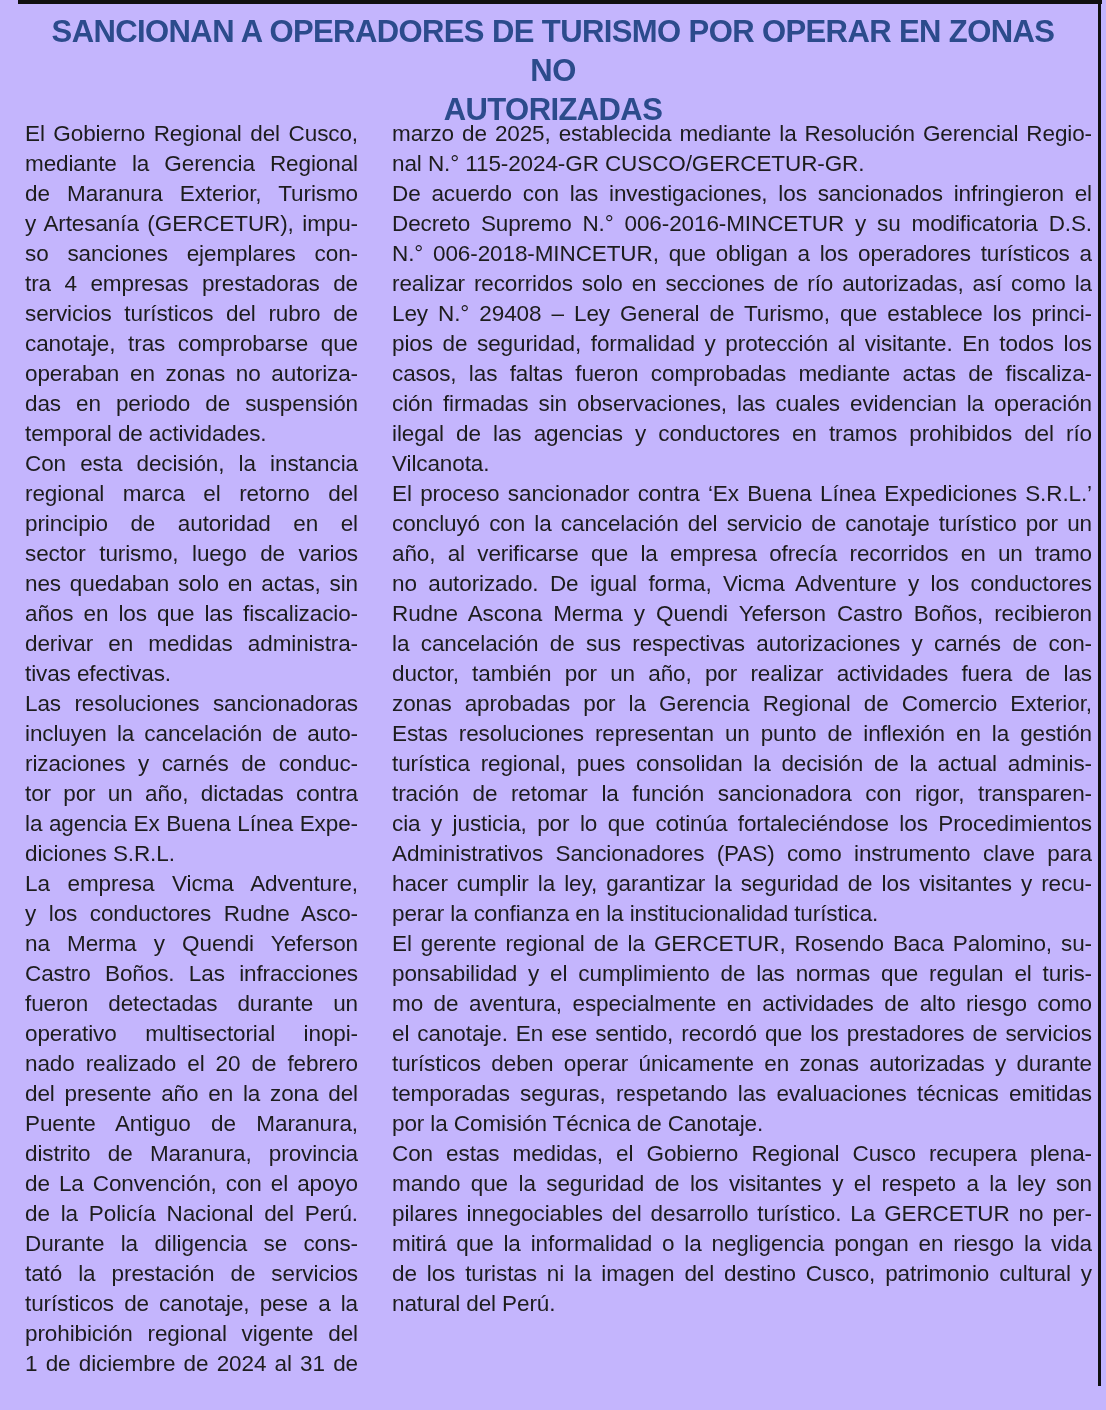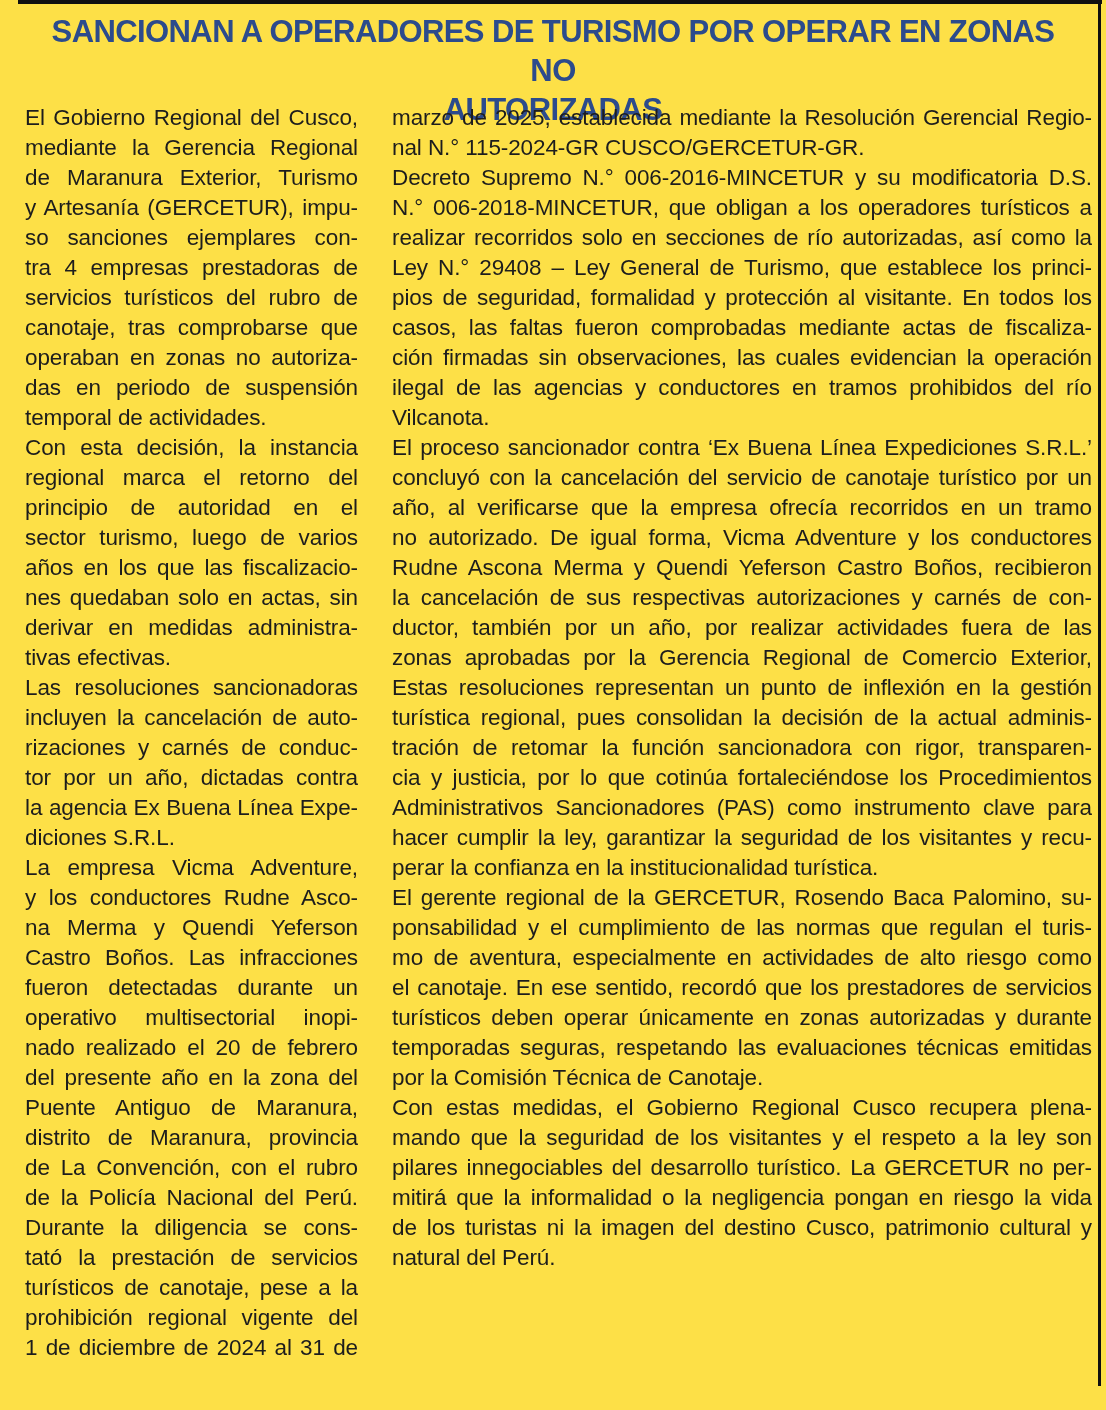--- a/index.html
+++ b/index.html
@@ -1,19 +1,19 @@
 <!DOCTYPE html>
 <html lang="es"><head>
 <meta charset="utf-8">
 <style>
   html,body{margin:0;padding:0;background:#ffffff;}
   .page{
     position:relative;
     width:1106px;height:1410px;
-    background:#fde047;
+    background:#c4b5fd;
     font-family:"Liberation Sans","DejaVu Sans",sans-serif;
     overflow:hidden;
   }
   .border-top{
     position:absolute;left:18px;top:0;width:1084px;height:4px;background:#101010;
   }
   .border-right{
     position:absolute;left:1098px;top:0;width:3px;height:1386px;background:#101010;
   }
   .title{
@@ -24,21 +24,21 @@
     font-size:31px;
     line-height:39px;
     letter-spacing:-0.6px;
   }
   .columns{
     position:absolute;top:103px;left:0;width:1106px;
     color:#1d1d1d;
     font-size:22.5px;
     letter-spacing:-0.1px;
   }
-  .col{position:absolute;top:0;}
+  .col{position:absolute;top:16px;}
   .col-left{left:25px;width:333px;}
   .col-right{left:392px;width:700px;}
   .para{margin:0;padding:0;}
   .tline{
     height:30px;
     line-height:30px;
     overflow:hidden;
     text-align:justify;
     text-align-last:justify;
     text-justify:inter-word;
@@ -74,22 +74,22 @@
           <div class="tline">canotaje, tras comprobarse que</div>
           <div class="tline">operaban en zonas no autoriza-</div>
           <div class="tline">das en periodo de suspensión</div>
           <div class="tline last">temporal de actividades.</div>
         </div>
         <div class="para">
           <div class="tline">Con esta decisión, la instancia</div>
           <div class="tline">regional marca el retorno del</div>
           <div class="tline">principio de autoridad en el</div>
           <div class="tline">sector turismo, luego de varios</div>
+          <div class="tline">nes quedaban solo en actas, sin</div>
           <div class="tline">años en los que las fiscalizacio-</div>
-          <div class="tline">nes quedaban solo en actas, sin</div>
           <div class="tline">derivar en medidas administra-</div>
           <div class="tline last">tivas efectivas.</div>
         </div>
         <div class="para">
           <div class="tline">Las resoluciones sancionadoras</div>
           <div class="tline">incluyen la cancelación de auto-</div>
           <div class="tline">rizaciones y carnés de conduc-</div>
           <div class="tline">tor por un año, dictadas contra</div>
           <div class="tline">la agencia Ex Buena Línea Expe-</div>
           <div class="tline last">diciones S.R.L.</div>
@@ -98,35 +98,36 @@
           <div class="tline">La empresa Vicma Adventure,</div>
           <div class="tline">y los conductores Rudne Asco-</div>
           <div class="tline">na Merma y Quendi Yeferson</div>
           <div class="tline">Castro Boños. Las infracciones</div>
           <div class="tline">fueron detectadas durante un</div>
           <div class="tline">operativo multisectorial inopi-</div>
           <div class="tline">nado realizado el 20 de febrero</div>
           <div class="tline">del presente año en la zona del</div>
           <div class="tline">Puente Antiguo de Maranura,</div>
           <div class="tline">distrito de Maranura, provincia</div>
-          <div class="tline">de La Convención, con el rubro</div>
+          <div class="tline">de La Convención, con el apoyo</div>
           <div class="tline">de la Policía Nacional del Perú.</div>
           <div class="tline">Durante la diligencia se cons-</div>
           <div class="tline">tató la prestación de servicios</div>
           <div class="tline">turísticos de canotaje, pese a la</div>
           <div class="tline">prohibición regional vigente del</div>
           <div class="tline">1 de diciembre de 2024 al 31 de</div>
         </div>
       </div>
     <div class="col col-right">
         <div class="para">
           <div class="tline">marzo de 2025, establecida mediante la Resolución Gerencial Regio-</div>
           <div class="tline last">nal N.° 115-2024-GR CUSCO/GERCETUR-GR.</div>
         </div>
         <div class="para">
+          <div class="tline">De acuerdo con las investigaciones, los sancionados infringieron el</div>
           <div class="tline">Decreto Supremo N.° 006-2016-MINCETUR y su modificatoria D.S.</div>
           <div class="tline">N.° 006-2018-MINCETUR, que obligan a los operadores turísticos a</div>
           <div class="tline">realizar recorridos solo en secciones de río autorizadas, así como la</div>
           <div class="tline">Ley N.° 29408 – Ley General de Turismo, que establece los princi-</div>
           <div class="tline">pios de seguridad, formalidad y protección al visitante. En todos los</div>
           <div class="tline">casos, las faltas fueron comprobadas mediante actas de fiscaliza-</div>
           <div class="tline">ción firmadas sin observaciones, las cuales evidencian la operación</div>
           <div class="tline">ilegal de las agencias y conductores en tramos prohibidos del río</div>
           <div class="tline last">Vilcanota.</div>
         </div>

